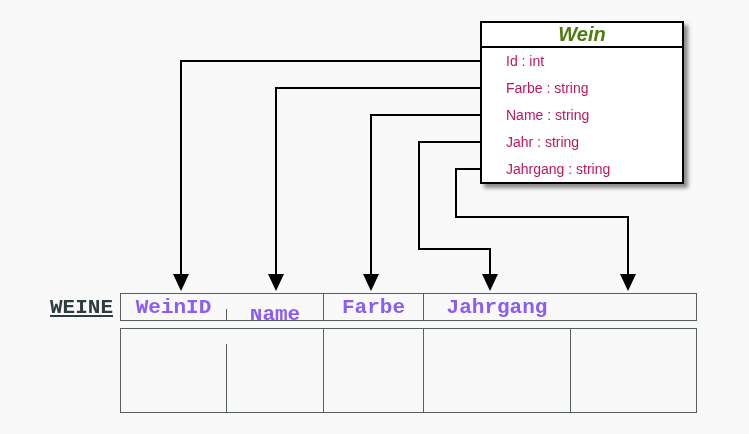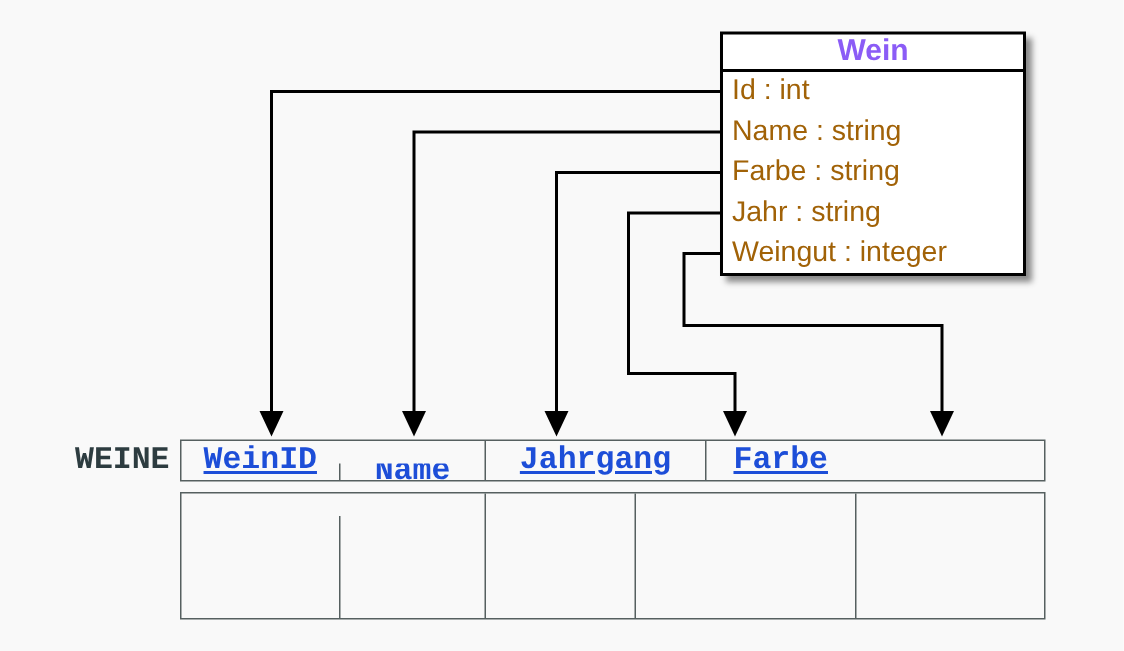--- a/index.html
+++ b/index.html
@@ -20,55 +20,56 @@
     box-sizing:border-box;
     background:#ffffff;
     border:2px solid #000;
     box-shadow:4px 4px 4px rgba(0,0,0,0.45);
     z-index:2;
   }
   .class-title{
     height:23px;line-height:23px;
     border-bottom:2px solid #000;
     text-align:center;
-    font-weight:bold;font-size:20px;color:#8b5cf6;
+    font-weight:bold;font-size:20px;color:#4d7c0f;font-style:italic;
   }
   .class-attrs{padding:0;}
   .class-attr{
     height:26.8px;
     display:flex;align-items:center;
-    padding-left:6px;
-    font-size:19px;color:#a16207;
+    padding-left:24px;
+    font-size:14px;color:#be185d;
     white-space:nowrap;
   }
 
   
   .table-label{
     position:absolute;left:36px;top:293px;width:77px;height:28px;
     display:flex;align-items:center;justify-content:flex-end;
     font-family:"Liberation Mono","DejaVu Sans Mono",monospace;
     font-weight:bold;font-size:21px;color:#2d3c40;
     z-index:2;
+    text-decoration:underline;
   }
   .table-header,.table-body{
     position:absolute;left:120px;width:577px;
     box-sizing:border-box;
     border:1.5px solid #566060;
     display:flex;flex-direction:row;
     background:#f9f9f9;
     z-index:2;
   }
   .table-header{top:293px;height:28px;}
   .table-body{top:328px;height:85px;}
   .cell{
     box-sizing:border-box;
     display:flex;align-items:center;justify-content:center;
     font-family:"Liberation Mono","DejaVu Sans Mono",monospace;
-    font-weight:bold;font-size:21px;color:#1d4ed8;
-    white-space:nowrap;overflow:hidden;text-decoration:underline;
+    font-weight:bold;font-size:21px;color:#8b5cf6;
+    white-space:nowrap;overflow:hidden;
   }
   .cell + .cell{border-left:1.5px solid #566060;}
   .c0{width:105px;}
   .c1{width:97px;margin-top:15px;}
   .c2{width:100px;}
   .c3{width:147px;}
   .c4{flex:1;}
 </style>
 </head>
 <body>
@@ -90,34 +91,34 @@
     <polygon points="482,274 498,274 490,291"></polygon>
 
     <path d="M480 169 H456 V217 H628 V275"></path>
     <polygon points="620,274 636,274 628,291"></polygon>
   </svg>
 
   <div class="class-box">
     <div class="class-title">Wein</div>
     <div class="class-attrs">
       <div class="class-attr">Id : int</div>
+      <div class="class-attr">Farbe : string</div>
       <div class="class-attr">Name : string</div>
-      <div class="class-attr">Farbe : string</div>
       <div class="class-attr">Jahr : string</div>
-      <div class="class-attr">Weingut : integer</div>
+      <div class="class-attr">Jahrgang : string</div>
     </div>
   </div>
 
   <div class="table-label">WEINE</div>
 
   <div class="table-header">
     <div class="cell c0">WeinID</div>
     <div class="cell c1">Name</div>
+    <div class="cell c2">Farbe</div>
     <div class="cell c3">Jahrgang</div>
-    <div class="cell c2">Farbe</div>
   </div>
 
   <div class="table-body">
     <div class="cell c0"></div>
     <div class="cell c1"></div>
     <div class="cell c2"></div>
     <div class="cell c3"></div>
     <div class="cell c4"></div>
   </div>
 

